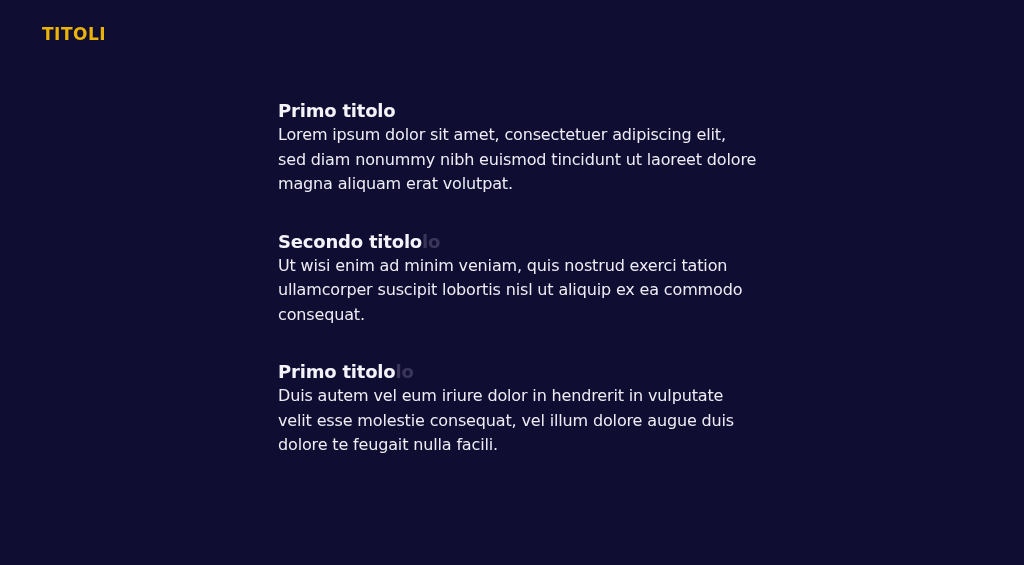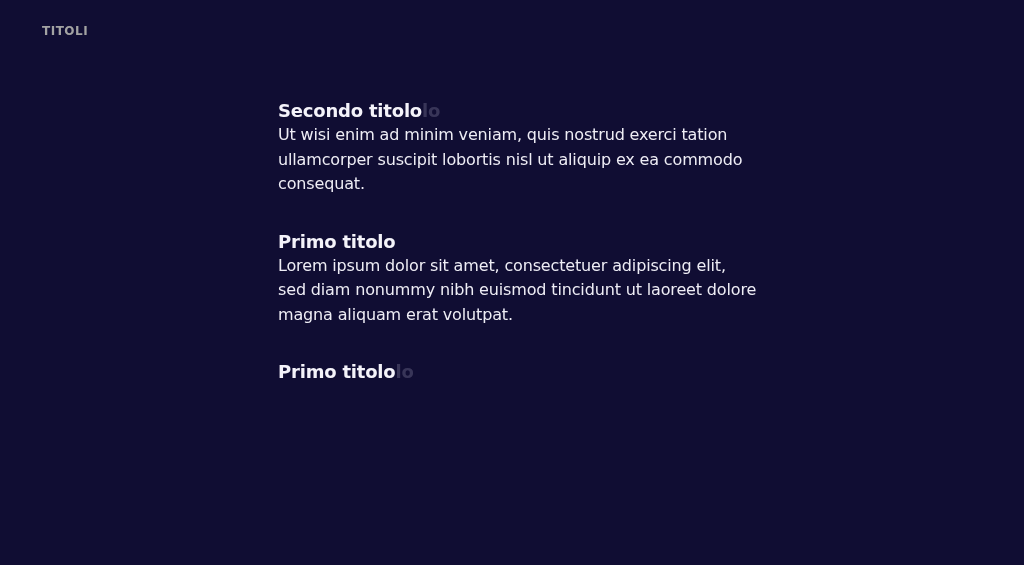--- a/index.html
+++ b/index.html
@@ -14,23 +14,23 @@
       font-family: "DejaVu Sans", sans-serif;
       position: relative;
       overflow: hidden;
     }
     .logo {
       position: absolute;
       left: 42px;
       top: 24px;
       font-family: "DejaVu Sans", sans-serif;
       font-weight: 700;
-      font-size: 12px;
+      font-size: 17px;
       letter-spacing: 0.5px;
-      color: #a3a3a3;
+      color: #eab308;
     }
     .content {
       position: absolute;
       left: 278px;
       top: 99px;
       width: 480px;
     }
     .section {
       margin-bottom: 33px;
     }
@@ -54,23 +54,24 @@
       letter-spacing: -0.15px;
     }
   </style>
 </head>
 <body>
 
 <div class="logo">TITOLI</div>
 
 <div class="content">
   <div class="section">
+    <div class="section-title"><span>Primo titolo</span><span class="ghost"></span></div>
+    <div class="section-body">Lorem ipsum dolor sit amet, consectetuer adipiscing elit, sed diam nonummy nibh euismod tincidunt ut laoreet dolore magna aliquam erat volutpat.</div>
+  </div>
+  <div class="section">
     <div class="section-title"><span>Secondo titolo</span><span class="ghost">lo</span></div>
     <div class="section-body">Ut wisi enim ad minim veniam, quis nostrud exerci tation ullamcorper suscipit lobortis nisl ut aliquip ex ea commodo consequat.</div>
   </div>
   <div class="section">
-    <div class="section-title"><span>Primo titolo</span><span class="ghost"></span></div>
-    <div class="section-body">Lorem ipsum dolor sit amet, consectetuer adipiscing elit, sed diam nonummy nibh euismod tincidunt ut laoreet dolore magna aliquam erat volutpat.</div>
-  </div>
-  <div class="section">
     <div class="section-title"><span>Primo titolo</span><span class="ghost">lo</span></div>
+    <div class="section-body">Duis autem vel eum iriure dolor in hendrerit in vulputate velit esse molestie consequat, vel illum dolore augue duis dolore te feugait nulla facili.</div>
   </div>
 </div>
 
 </body></html>

